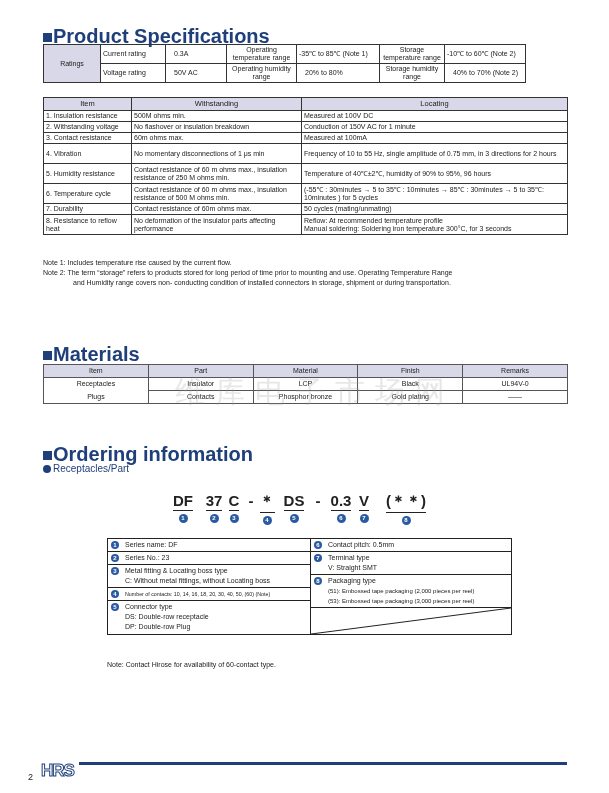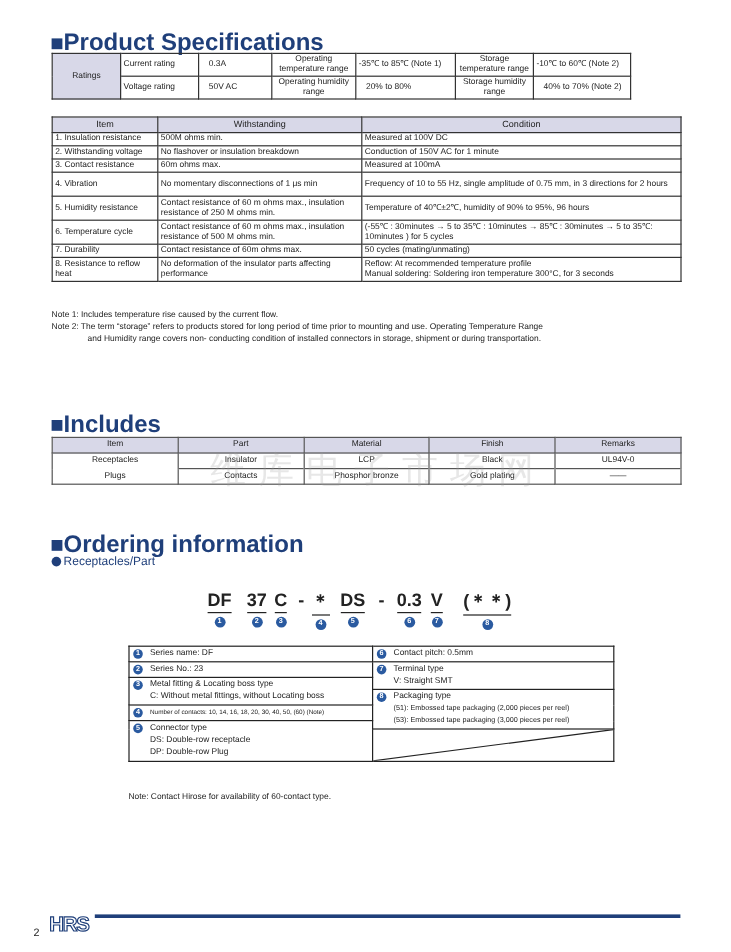--- a/index.html
+++ b/index.html
@@ -71,21 +71,21 @@
     <td style="padding-left:8px">40% to 70% (Note 2)</td>
   </tr>
 </tbody>
   </table>
 
 <table class="spec">
   <tbody>
       <tr>
     <th class="col1">Item</th>
     <th class="col2">Withstanding</th>
-    <th>Condition</th>
+    <th>Locating</th>
   </tr>
   <tr>
     <td>1. Insulation resistance</td>
     <td>500M ohms min.</td>
     <td>Measured at 100V DC</td>
   </tr>
   <tr>
     <td>2. Withstanding voltage</td>
     <td>No flashover or insulation breakdown</td>
     <td>Conduction of 150V AC for 1 minute</td>
@@ -124,21 +124,21 @@
 </tbody>
   </table>
 
 <div class="notes">
   <div>Note 1: Includes temperature rise caused by the current flow.</div>
   <div>Note 2: The term “storage” refers to products stored for long period of time prior to mounting and use. Operating Temperature Range</div>
   <div class="indent">and Humidity range covers non- conducting condition of  installed connectors in storage, shipment or during transportation.</div>
 </div>
 
 <div class="sec-title" style="top:343px;">
-  <span class="sq"></span><span>Includes</span>
+  <span class="sq"></span><span>Materials</span>
 </div>
 
 <table class="mat">
   <tbody>
       <tr>
     <th style="width:20%">Item</th>
     <th style="width:20%">Part</th>
     <th style="width:20%">Material</th>
     <th style="width:20%">Finish</th>
     <th style="width:20%">Remarks</th>

